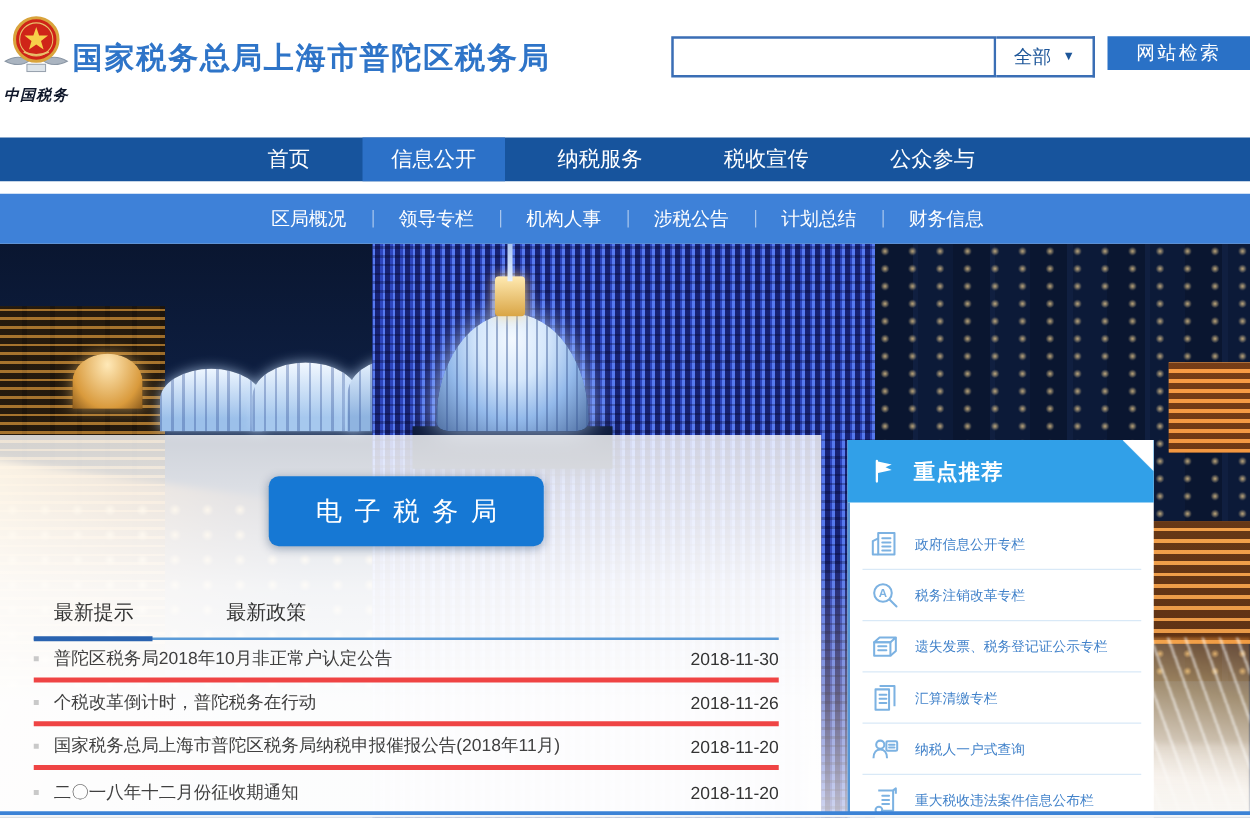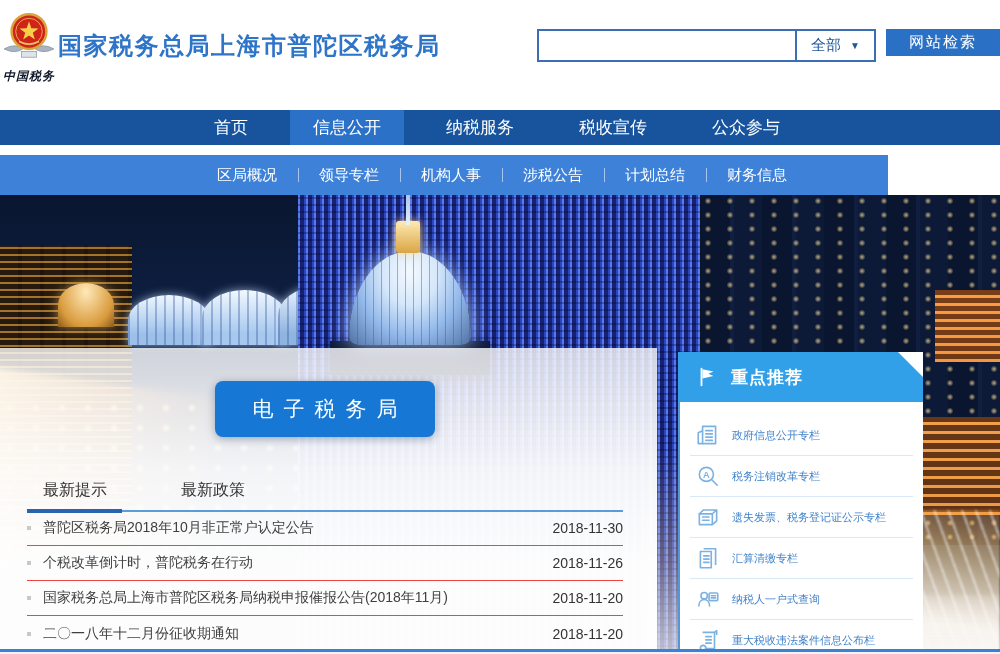--- a/index.html
+++ b/index.html
@@ -28,21 +28,21 @@
               font-size:13.5px; color:#4a4a4a; }
   .hotwords-label { margin-right:30px; }
   .hotword { margin-right:15px; color:#4a4a4a; cursor:pointer; text-decoration:none; }
 
   
   .nav { position:absolute; left:0; top:110px; width:1000px; height:35px; background:#17549d;
          display:flex; align-items:stretch; padding-left:191px; z-index:5; }
   .nav-item { padding:0 23px; margin-right:19px; display:flex; align-items:center;
               color:#fff; font-size:17px; cursor:pointer; white-space:nowrap; }
   .nav-item.active { background:#2c71c8; }
-  .subnav { position:absolute; left:0; top:155px; width:888px; height:40px; background:#3e81d8;
+  .subnav { position:absolute; left:0; top:155px; width:1000px; height:40px; background:#3e81d8;
             display:flex; align-items:center; padding-left:196px; z-index:5; }
   .subnav-item { padding:0 21px; color:#fff; font-size:15px; cursor:pointer; position:relative;
                  white-space:nowrap; }
   .subnav-item + .subnav-item::before { content:""; position:absolute; left:0; top:50%;
             transform:translateY(-50%); width:1px; height:14px; background:rgba(255,255,255,.55); }
 
   
   .banner { position:absolute; left:0; top:195px; width:1000px; height:459px; overflow:hidden;
             background:linear-gradient(180deg,#0a1630 0%,#0f2248 35%,#16305e 70%,#1d3b6e 100%); }
   .banner > div { position:absolute; }
@@ -116,21 +116,21 @@
       box-shadow:0 2px 8px rgba(0,40,90,.35); font-family:"Liberation Sans",sans-serif; }
 
   
   .tabs-wrap { position:absolute; left:27px; top:478px; width:596px; z-index:12; }
   .tab-row { display:flex; }
   .tab { font-size:16px; color:#333; padding:2px 16px 9px; cursor:pointer; white-space:nowrap; }
   .tab + .tab { margin-left:42px; }
   .tab-underline { position:relative; width:596px; height:2px; background:#5b9bd8; }
   .tab-underline-active { position:absolute; left:0; top:-1px; width:95px; height:4px; background:#2a63b0; }
   .news { position:absolute; left:27px; top:511px; width:596px; z-index:12; }
-  .news-row { height:35px; display:flex; align-items:center; border-bottom:1px solid #ef4444; cursor:pointer; }
+  .news-row { height:35px; display:flex; align-items:center; border-bottom:4px solid #ef4444; cursor:pointer; }
   .news-row:last-child { border-bottom:none; }
   .news-bullet { width:4px; height:4px; background:#c9c9c9; margin-right:12px; flex:none; }
   .news-title { flex:1; font-size:14px; color:#404040; white-space:nowrap; overflow:hidden; }
   .news-date { font-size:14px; color:#333; margin-left:10px; flex:none; }
 
   
   .sidebar { position:absolute; left:678px; top:352px; width:245px; height:382px; z-index:12;
              background:#fff; }
   .sidebar-header { position:relative; height:50px; background:#31a0e8; display:flex;
              align-items:center; gap:13px; padding-left:18px; }

